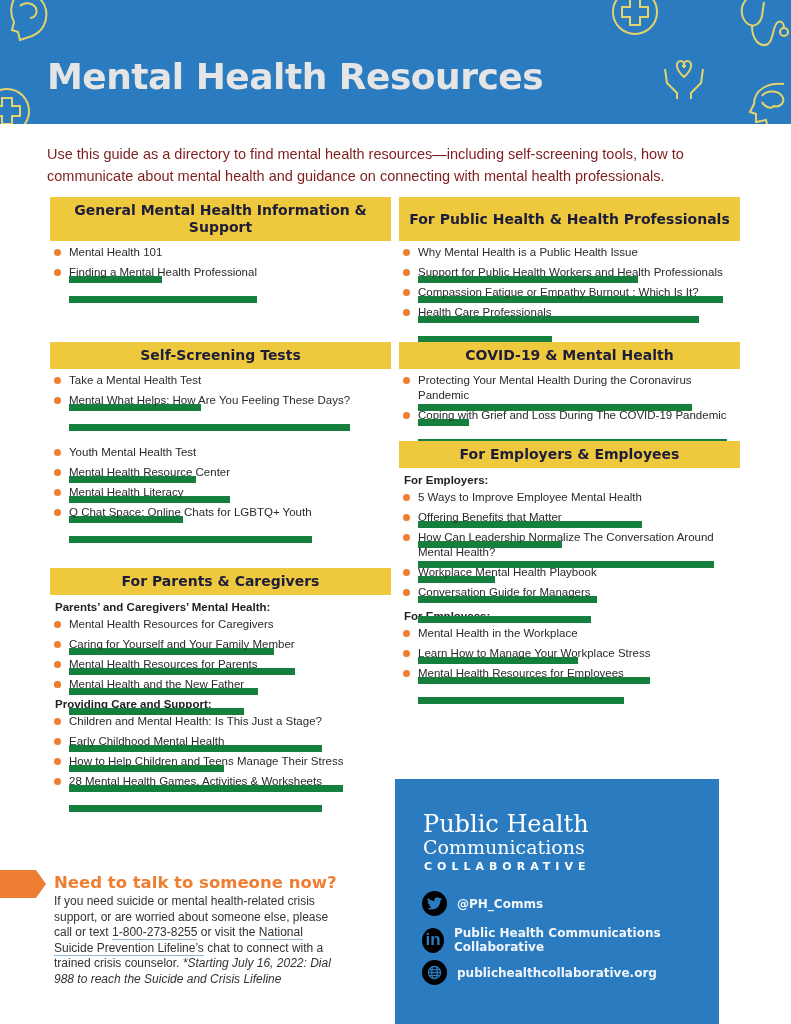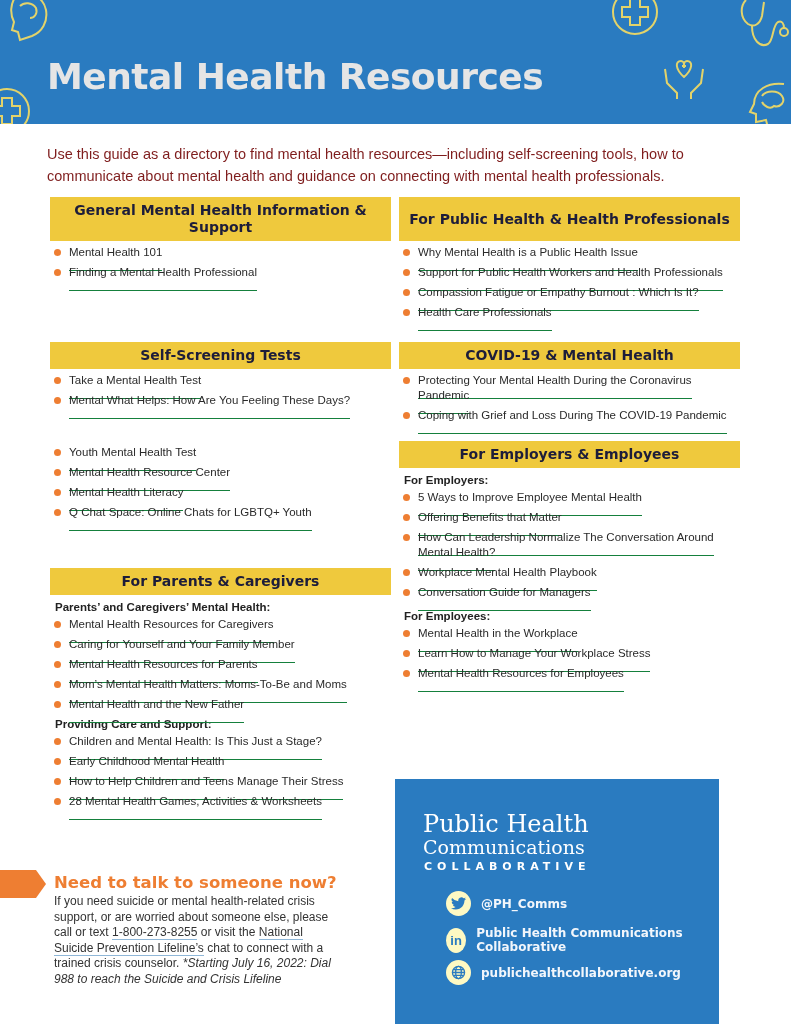--- a/index.html
+++ b/index.html
@@ -41,21 +41,21 @@
     ul.links li {
       position: relative; padding-left: 19px; margin-bottom: 5px;
       font-size: 11.5px; line-height: 15px;
     }
     ul.links li .dot {
       position: absolute; left: 4px; top: 4px; width: 7px; height: 7px;
       border-radius: 50%; background: #ee7e32;
     }
     ul.links li a {
       color: #2a2a2a; text-decoration: none;
-      border-bottom: 1px solid #15803d; padding-bottom: 12px;
+      border-bottom: 7px solid #15803d; padding-bottom: 18px;
     }
 
     .talk-arrow {
       position: absolute; left: 0; top: 870px; width: 46px; height: 28px;
     }
     .talk-title {
       position: absolute; left: 54px; top: 873px;
       font-family: "DejaVu Sans", sans-serif; font-weight: bold;
       font-size: 16.5px; color: #ee7e32;
     }
@@ -80,23 +80,23 @@
     }
     .org-name3 {
       position: absolute; left: 29px; top: 81px;
       font-family: "DejaVu Sans", sans-serif; font-weight: bold;
       font-size: 11px; letter-spacing: 5px;
     }
     .social {
       position: absolute; left: 27px; display: flex; align-items: center;
     }
     .social .ico {
-      width: 25px; height: 25px; border-radius: 50%; background: #fef9c3;
+      width: 25px; height: 25px; border-radius: 50%; background: #000000;
       display: flex; align-items: center; justify-content: center;
-      color: #2a7bc0; font-weight: bold; font-size: 13px; margin-left: 24px;
+      color: #2a7bc0; font-weight: bold; font-size: 17px;
     }
     .social .txt {
       margin-left: 10px; font-family: "DejaVu Sans", sans-serif;
       font-size: 12px; font-weight: bold; color: #f2f6fb;
     }
   </style>
 </head>
 <body>
 
 <div class="header">
@@ -204,21 +204,21 @@
   </ul>
 </div>
 
 <div class="section" style="left:50px; top:568px; width:341px;">
   <div class="sec-head one">For Parents &amp; Caregivers</div>
   <div class="sub-label">Parents’ and Caregivers’ Mental Health:</div>
   <ul class="links">
     <li><span class="dot"></span><a>Mental Health Resources for Caregivers</a></li>
     <li><span class="dot"></span><a>Caring for Yourself and Your Family Member</a></li>
     <li><span class="dot"></span><a>Mental Health Resources for Parents</a></li>
-    <li><span class="dot"></span><a>Mom’s Mental Health Matters: Moms-To-Be and Moms</a></li>
+    <li><span class="dot"></span></li>
     <li><span class="dot"></span><a>Mental Health and the New Father</a></li>
   </ul>
   <div class="sub-label">Providing Care and Support:</div>
   <ul class="links">
     <li><span class="dot"></span><a>Children and Mental Health: Is This Just a Stage?</a></li>
     <li><span class="dot"></span><a>Early Childhood Mental Health</a></li>
     <li><span class="dot"></span><a>How to Help Children and Teens Manage Their Stress</a></li>
     <li><span class="dot"></span><a>28 Mental Health Games, Activities &amp; Worksheets</a></li>
   </ul>
 </div>

